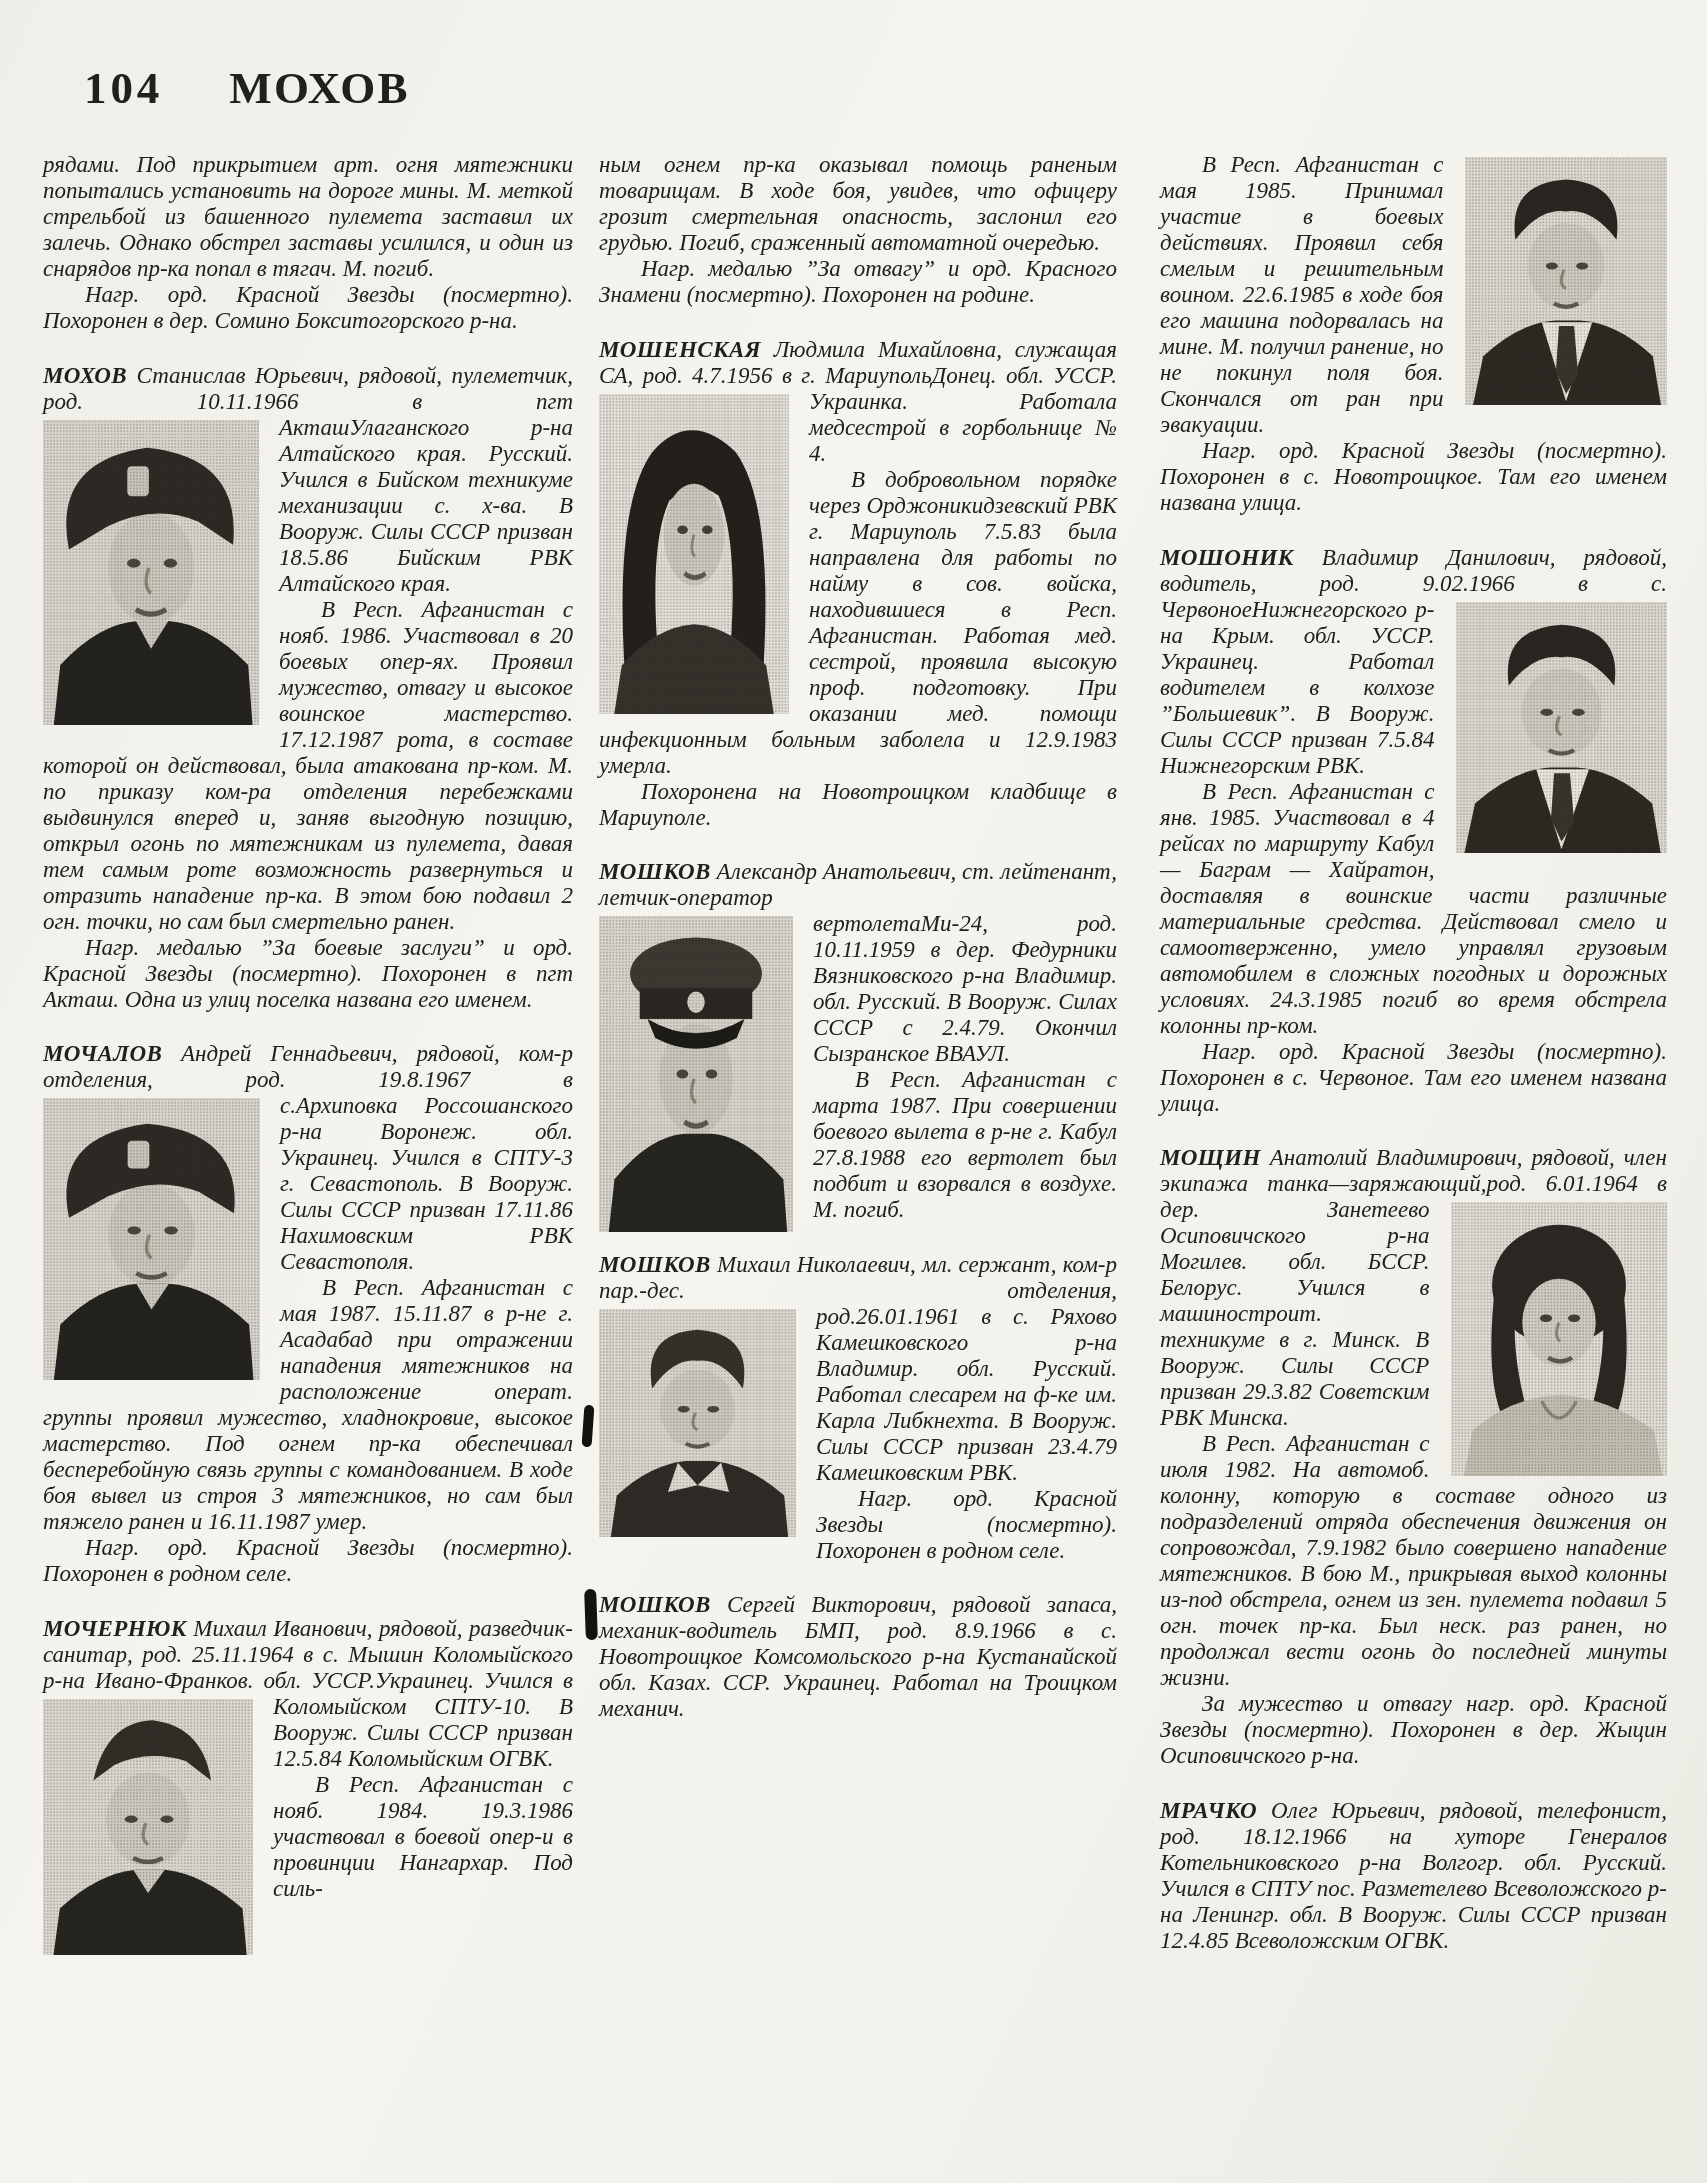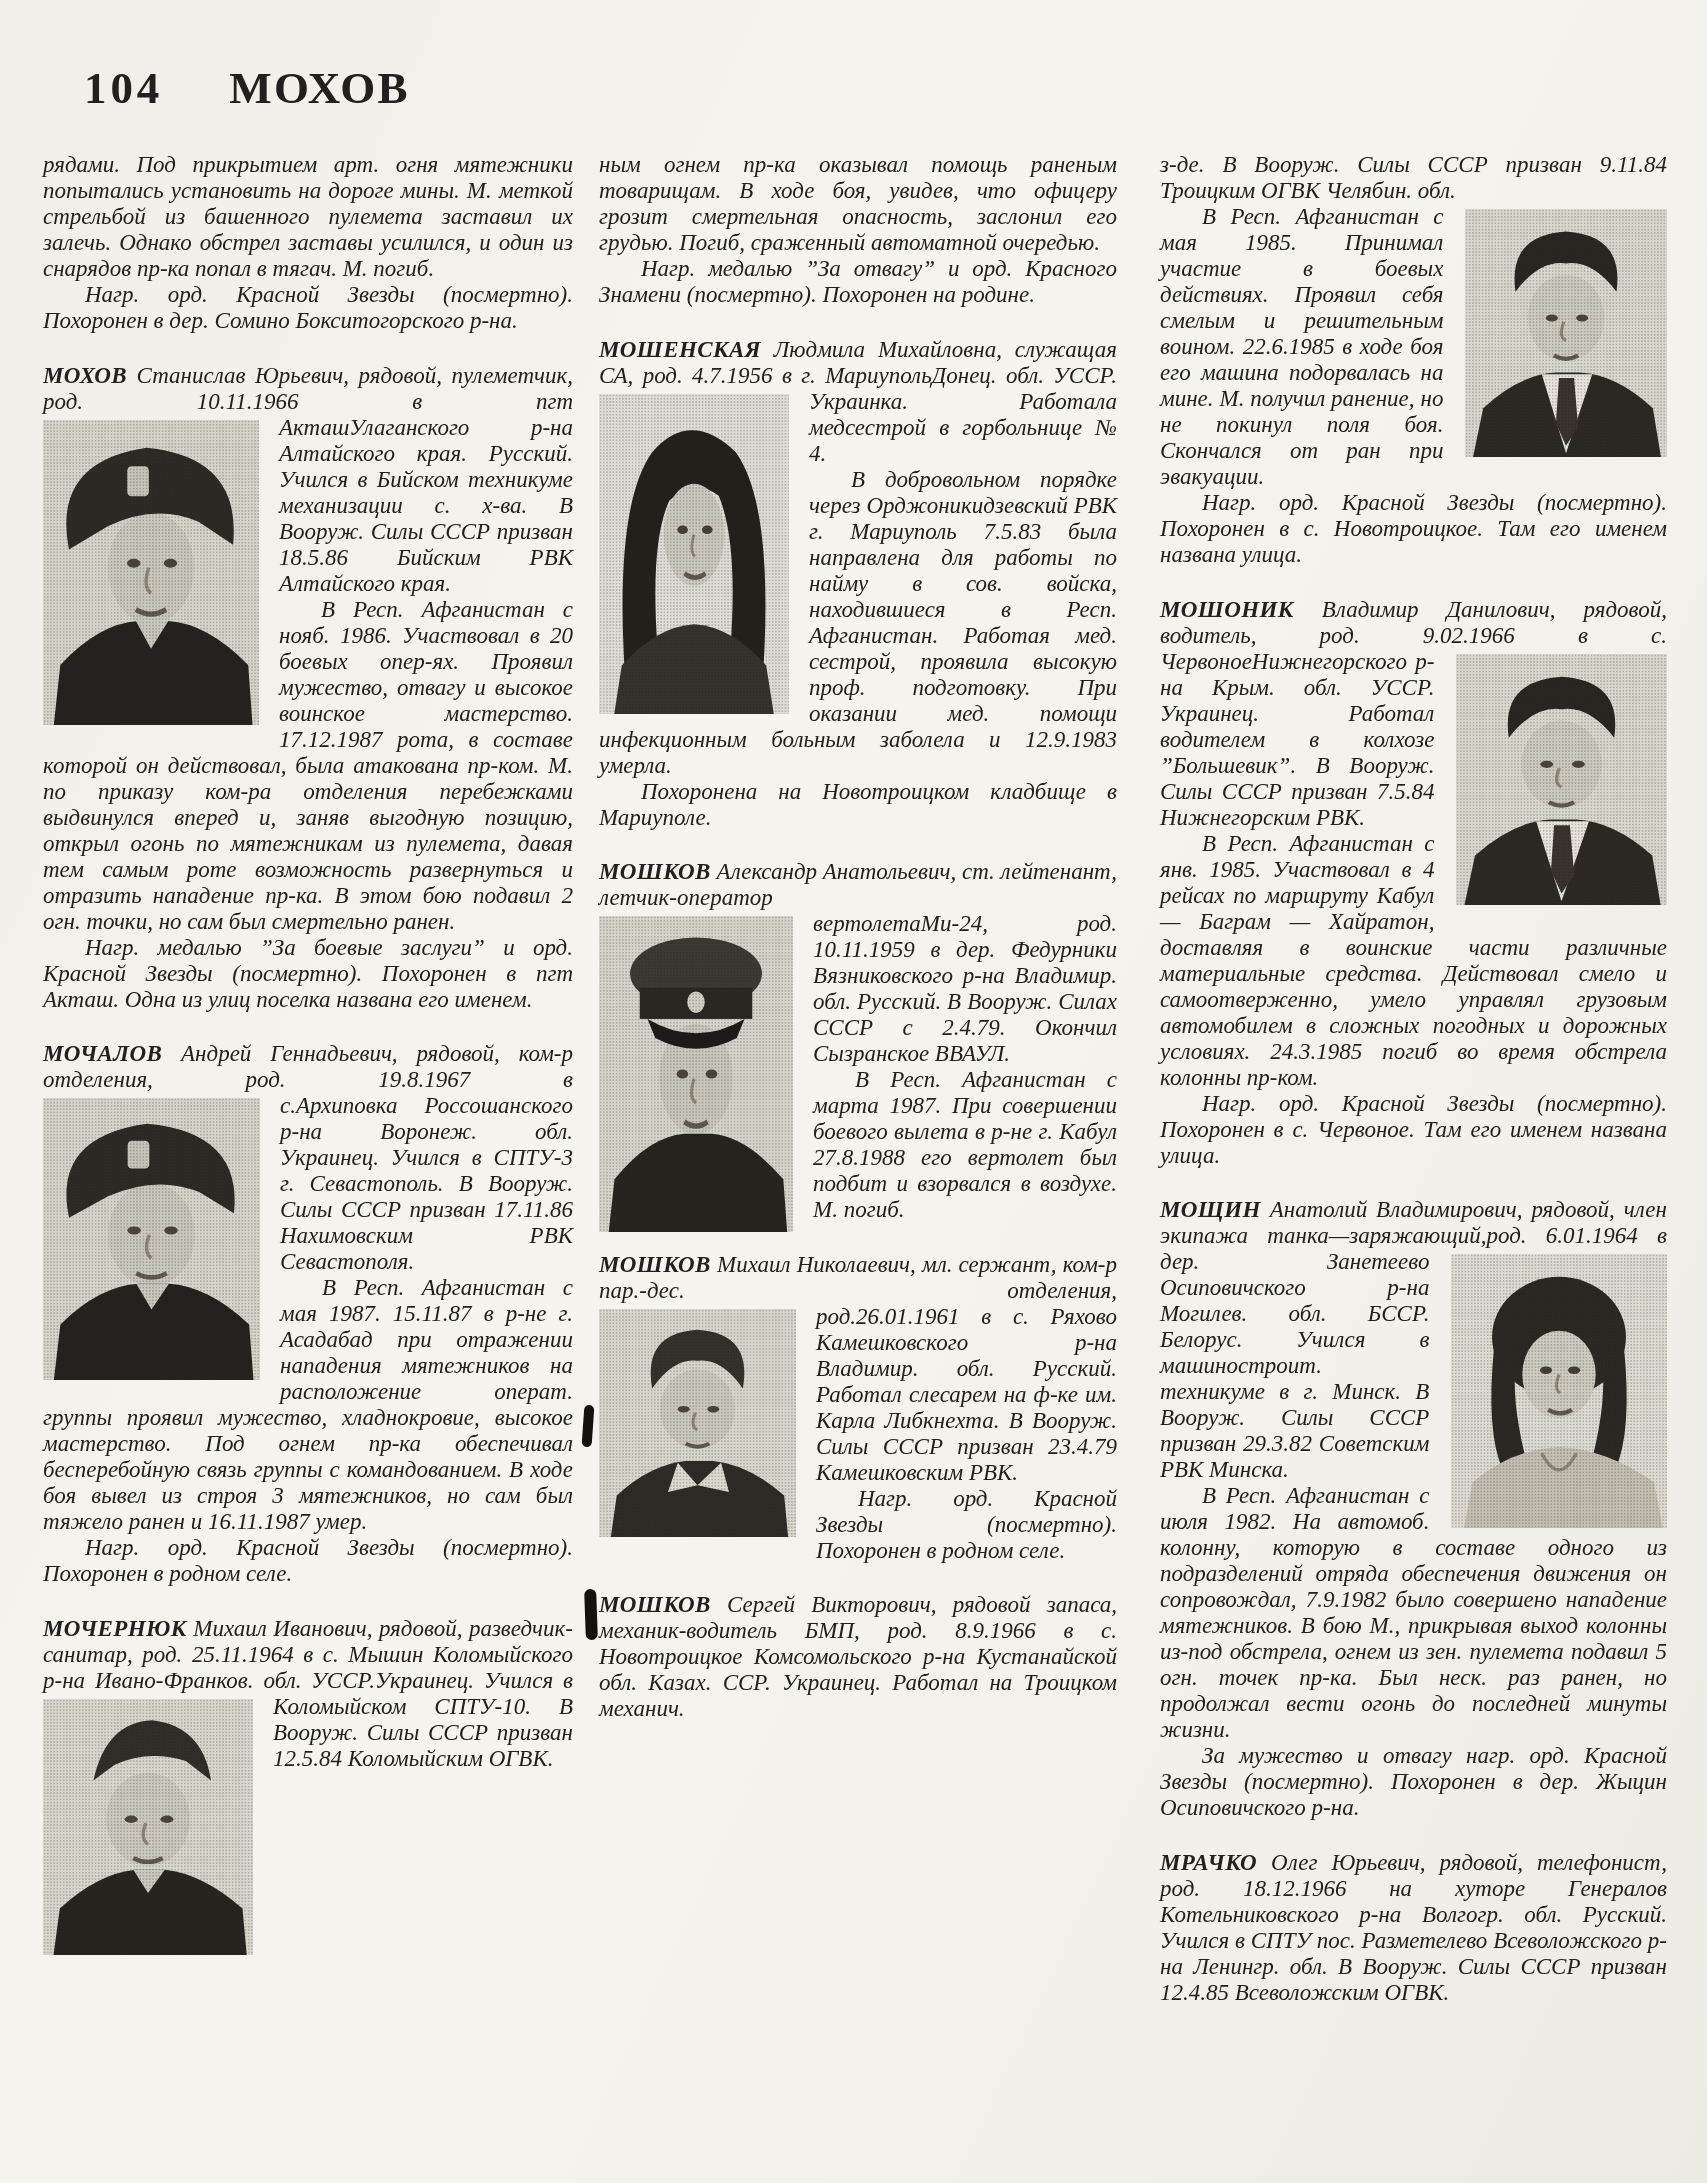--- a/index.html
+++ b/index.html
@@ -85,20 +85,21 @@
             <ellipse cx="50" cy="62" rx="20" ry="24" fill="#cbc8bd"></ellipse>
             <path d="M24 42 Q30 12 52 11 Q76 14 80 42 L68 32 Q50 26 34 34 Z" fill="#312e28"></path>
             <ellipse cx="42" cy="62" rx="3.1" ry="1.9" fill="#49453e"></ellipse>
             <ellipse cx="59" cy="62" rx="3.1" ry="1.9" fill="#49453e"></ellipse>
             <path d="M49 64 q-3 8 1 11" stroke="#8d8779" stroke-width="1.6" fill="none"></path>
             <path d="M43 82 q7 4 14 0" stroke="#5f5a50" stroke-width="2.2" fill="none"></path>
             <path d="M5 132 L8 108 Q26 90 44 88 L58 88 Q76 90 95 108 L97 132 Z" fill="#26241f"></path>
             <path d="M43 88 L50 100 L58 88 Z" fill="#cbc8bd"></path>
           </svg>
         </span>Украинец. Учился в Коломыйском СПТУ-10. В Вооруж. Силы СССР призван 12.5.84 Коломыйским ОГВК.</p>
+      <p class="para ind jlast">В Респ. Афганистан с нояб. 1984. 19.3.1986 участвовал в боевой опер-и в провинции Нангархар. Под силь-</p>
     </div>
   <div id="col2" class="col">
       <p class="para">ным огнем пр-ка оказывал помощь раненым товарищам. В ходе боя, увидев, что офицеру грозит смертельная опасность, заслонил его грудью. Погиб, сраженный автоматной очередью.</p>
       <p class="para ind">Нагр. медалью ”За отвагу” и орд. Красного Знамени (посмертно). Похоронен на родине.</p>
       <p class="para entry"><b>МОШЕНСКАЯ</b> Людмила Михайловна, служащая СА, род. 4.7.1956 в г. Мариуполь<span class="ph" style="width: 190px; height: 320px;">
           <svg viewBox="0 0 100 132" preserveAspectRatio="none">
             <rect width="100" height="132" fill="#dedcd4"></rect>
             <path d="M15 130 Q6 48 28 24 Q48 6 72 24 Q94 48 85 130 L66 130 Q76 66 63 42 Q50 34 37 44 Q24 66 34 130 Z" fill="#231f1b"></path>
             <ellipse cx="50" cy="58" rx="16" ry="21" fill="#cbc8bd"></ellipse>
             <ellipse cx="44" cy="56" rx="2.8" ry="1.8" fill="#443f38"></ellipse>
@@ -137,21 +138,20 @@
             <path d="M44 78 q6 3.5 12 0" stroke="#5f5a50" stroke-width="2.2" fill="none"></path>
             <path d="M6 132 L9 108 Q26 90 44 88 L58 88 Q76 90 94 108 L96 132 Z" fill="#2e2b26"></path>
             <path d="M40 89 L50 102 L35 106 Z" fill="#dcd9cf"></path>
             <path d="M62 89 L50 102 L66 106 Z" fill="#dcd9cf"></path>
           </svg>
         </span>26.01.1961 в с. Ряхово Камешковского р-на Владимир. обл. Русский. Работал слесарем на ф-ке им. Карла Либкнехта. В Вооруж. Силы СССР призван 23.4.79 Камешковским РВК.</p>
       <p class="para ind">Нагр. орд. Красной Звезды (посмертно). Похоронен в родном селе.</p>
       <p class="para entry jlast"><b>МОШКОВ</b> Сергей Викторович, рядовой запаса, механик-водитель БМП, род. 8.9.1966 в с. Новотроицкое Комсомольского р-на Кустанайской обл. Казах. ССР. Украинец. Работал на Троицком механич.</p>
     </div>
   <div id="col3" class="col">
-      <p class="para">з-де. В Вооруж. Силы СССР призван 9.11.84 Троицким ОГВК Челябин. обл.</p>
       <p class="para ind"><span class="ph r" style="width: 202px; height: 248px;">
           <svg viewBox="0 0 100 132" preserveAspectRatio="none">
             <rect width="100" height="132" fill="#d9d7cd"></rect>
             <ellipse cx="50" cy="58" rx="19" ry="23" fill="#ccc9be"></ellipse>
             <path d="M25 44 Q21 14 50 12 Q79 14 75 44 Q63 27 50 29 Q37 27 25 44 Z" fill="#292621"></path>
             <ellipse cx="43" cy="58" rx="3" ry="1.9" fill="#49453e"></ellipse>
             <ellipse cx="58" cy="58" rx="3" ry="1.9" fill="#49453e"></ellipse>
             <path d="M49 60 q-3 8 1 10" stroke="#8d8779" stroke-width="1.6" fill="none"></path>
             <path d="M44 78 q6 3.5 12 0" stroke="#5f5a50" stroke-width="2.2" fill="none"></path>
             <path d="M4 132 L9 106 Q27 88 45 87 L57 87 Q75 88 93 106 L97 132 Z" fill="#2c2923"></path>

